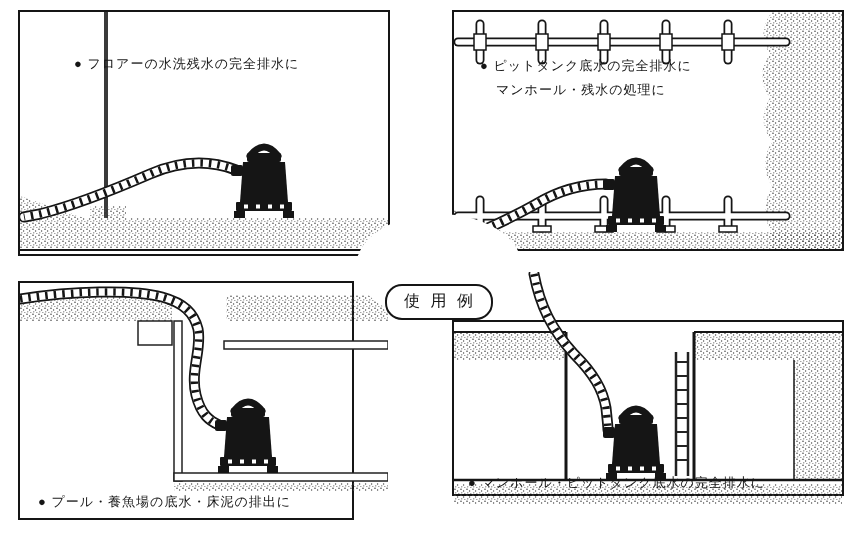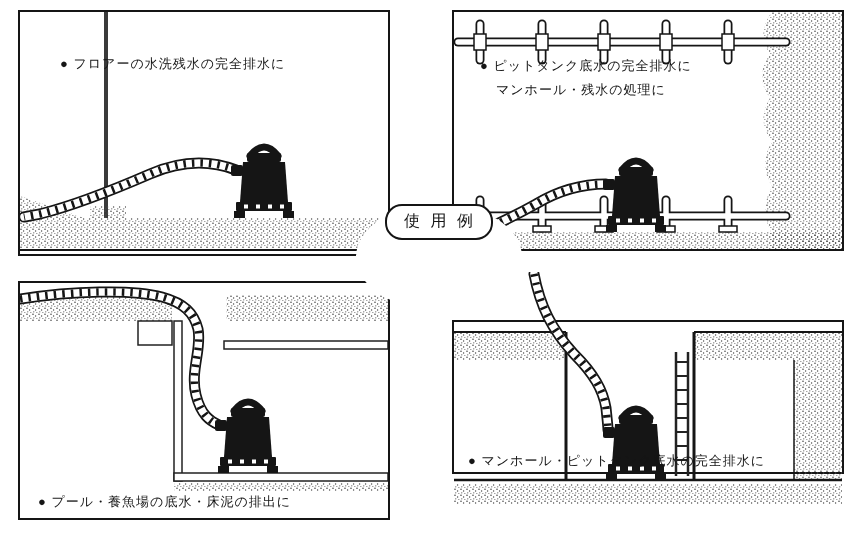--- a/index.html
+++ b/index.html
@@ -3,35 +3,35 @@
 <meta charset="utf-8">
 <style>
   *{box-sizing:border-box;margin:0;padding:0}
   html,body{background:#ffffff}
   body{font-family:"Liberation Sans","DejaVu Sans",sans-serif;color:#151515}
   .page{position:relative;width:854px;height:535px;background:#fff;overflow:hidden}
 
   .panel{position:absolute;border:2px solid #151515;background:#fff}
   .panel-tl{left:18px;top:10px;width:372px;height:246px}
   .panel-tr{left:452px;top:10px;width:392px;height:241px}
-  .panel-bl{left:18px;top:281px;width:372px;height:239px}
-  .panel-br{left:452px;top:320px;width:392px;height:154px}
+  .panel-bl{left:18px;top:281px;width:336px;height:239px}
+  .panel-br{left:452px;top:320px;width:392px;height:176px}
   .panel > svg{position:absolute;left:0;top:0;display:block}
   .panel-br > svg{top:-50px}
 
   .caption{position:absolute;color:#151515;font-size:13px;letter-spacing:1px;
            white-space:nowrap;z-index:3;line-height:1.2}
-  .cap-tl{left:40px;top:44px}
+  .cap-tl{left:54px;top:44px}
   .cap-tr1{left:26px;top:46px}
   .cap-tr2{left:42px;top:70px}
   .cap-bl{left:18px;bottom:8px}
   .cap-br{left:14px;bottom:3px}
 
-  .oval{position:absolute;left:356px;top:204px;width:166px;height:106px;background:#fff;
-        border-radius:50%;z-index:5;display:flex;align-items:flex-start;justify-content:center}
+  .oval{position:absolute;left:356px;top:214px;width:166px;height:106px;background:#fff;
+        border-radius:50%;z-index:5;display:flex;align-items:flex-end;justify-content:center}
   .oval-label{border:2px solid #151515;border-radius:17px;padding:5px 15px 6px 17px;
               font-size:16px;letter-spacing:3px;background:#fff;color:#151515}
 
   
   .hose-o{fill:none;stroke:#151515;stroke-width:11;stroke-linecap:round}
   .hose-w{fill:none;stroke:#ffffff;stroke-width:7.5;stroke-linecap:round}
   .hose-b{fill:none;stroke:#151515;stroke-width:7.5;stroke-dasharray:2.5 6}
   .pipe-o{fill:none;stroke:#151515;stroke-width:9;stroke-linecap:round}
   .pipe-i{fill:none;stroke:#ffffff;stroke-width:5.5;stroke-linecap:round}
   .coupler{fill:#ffffff;stroke:#151515;stroke-width:1.5}

